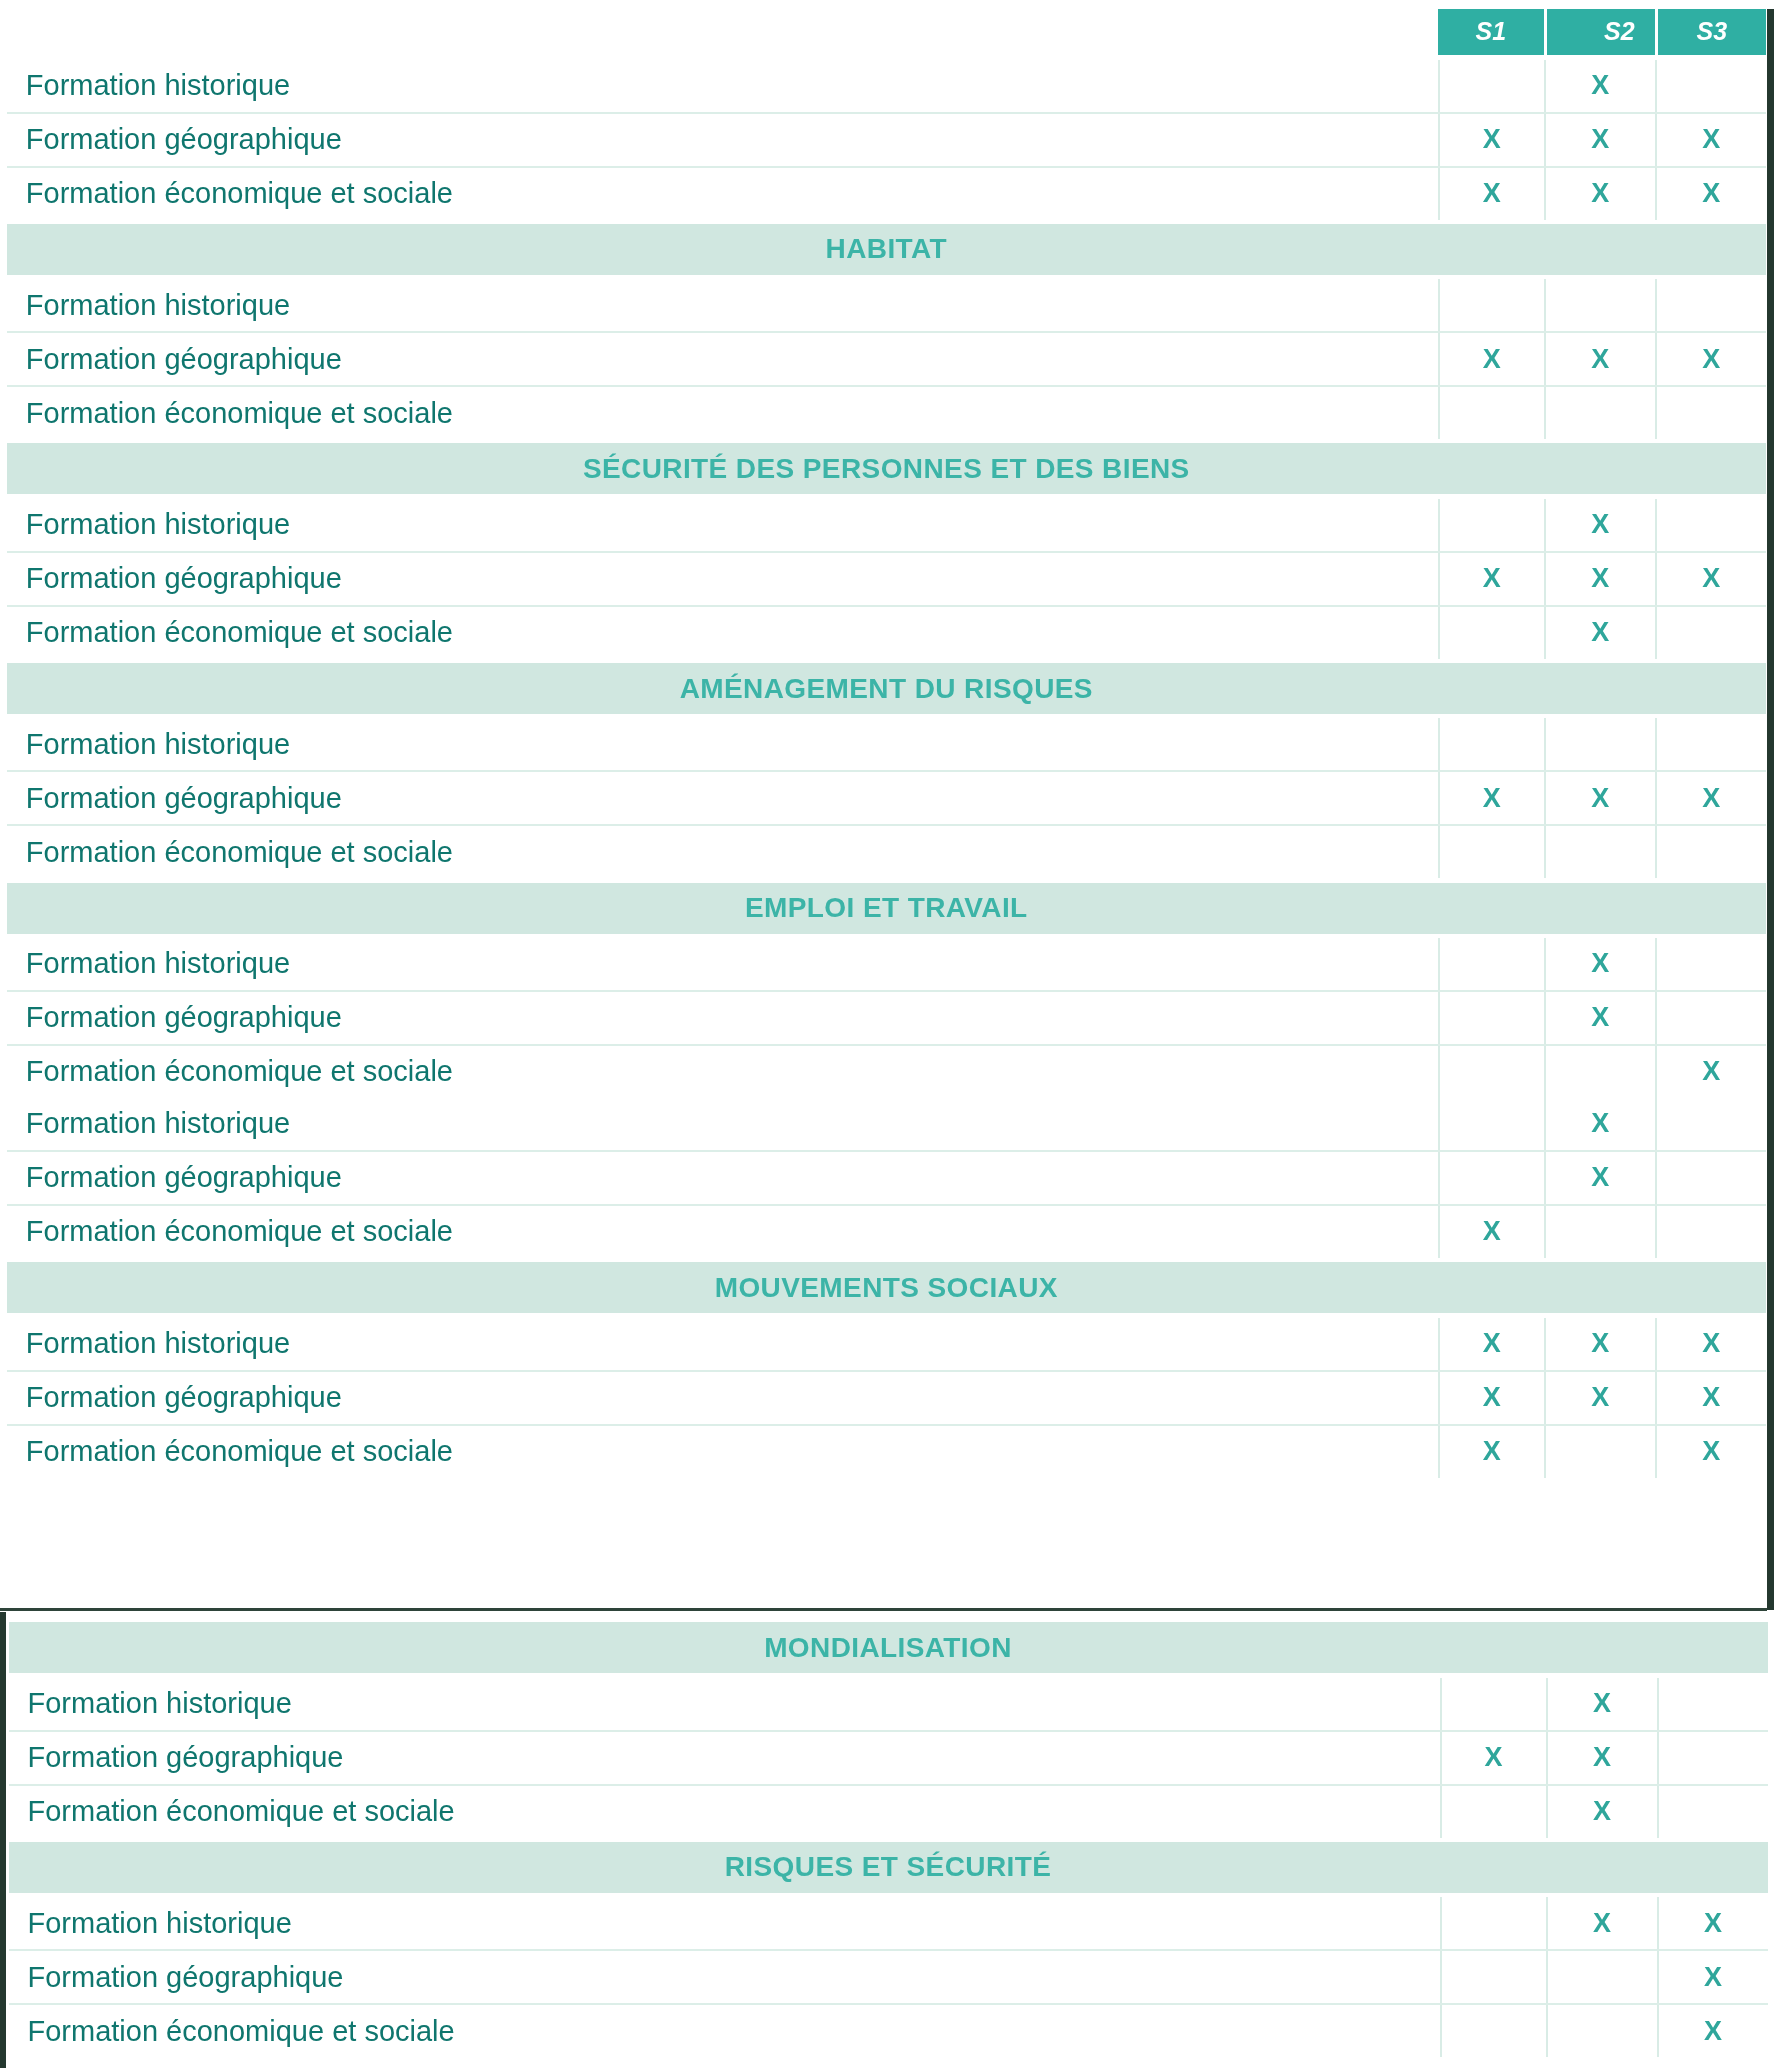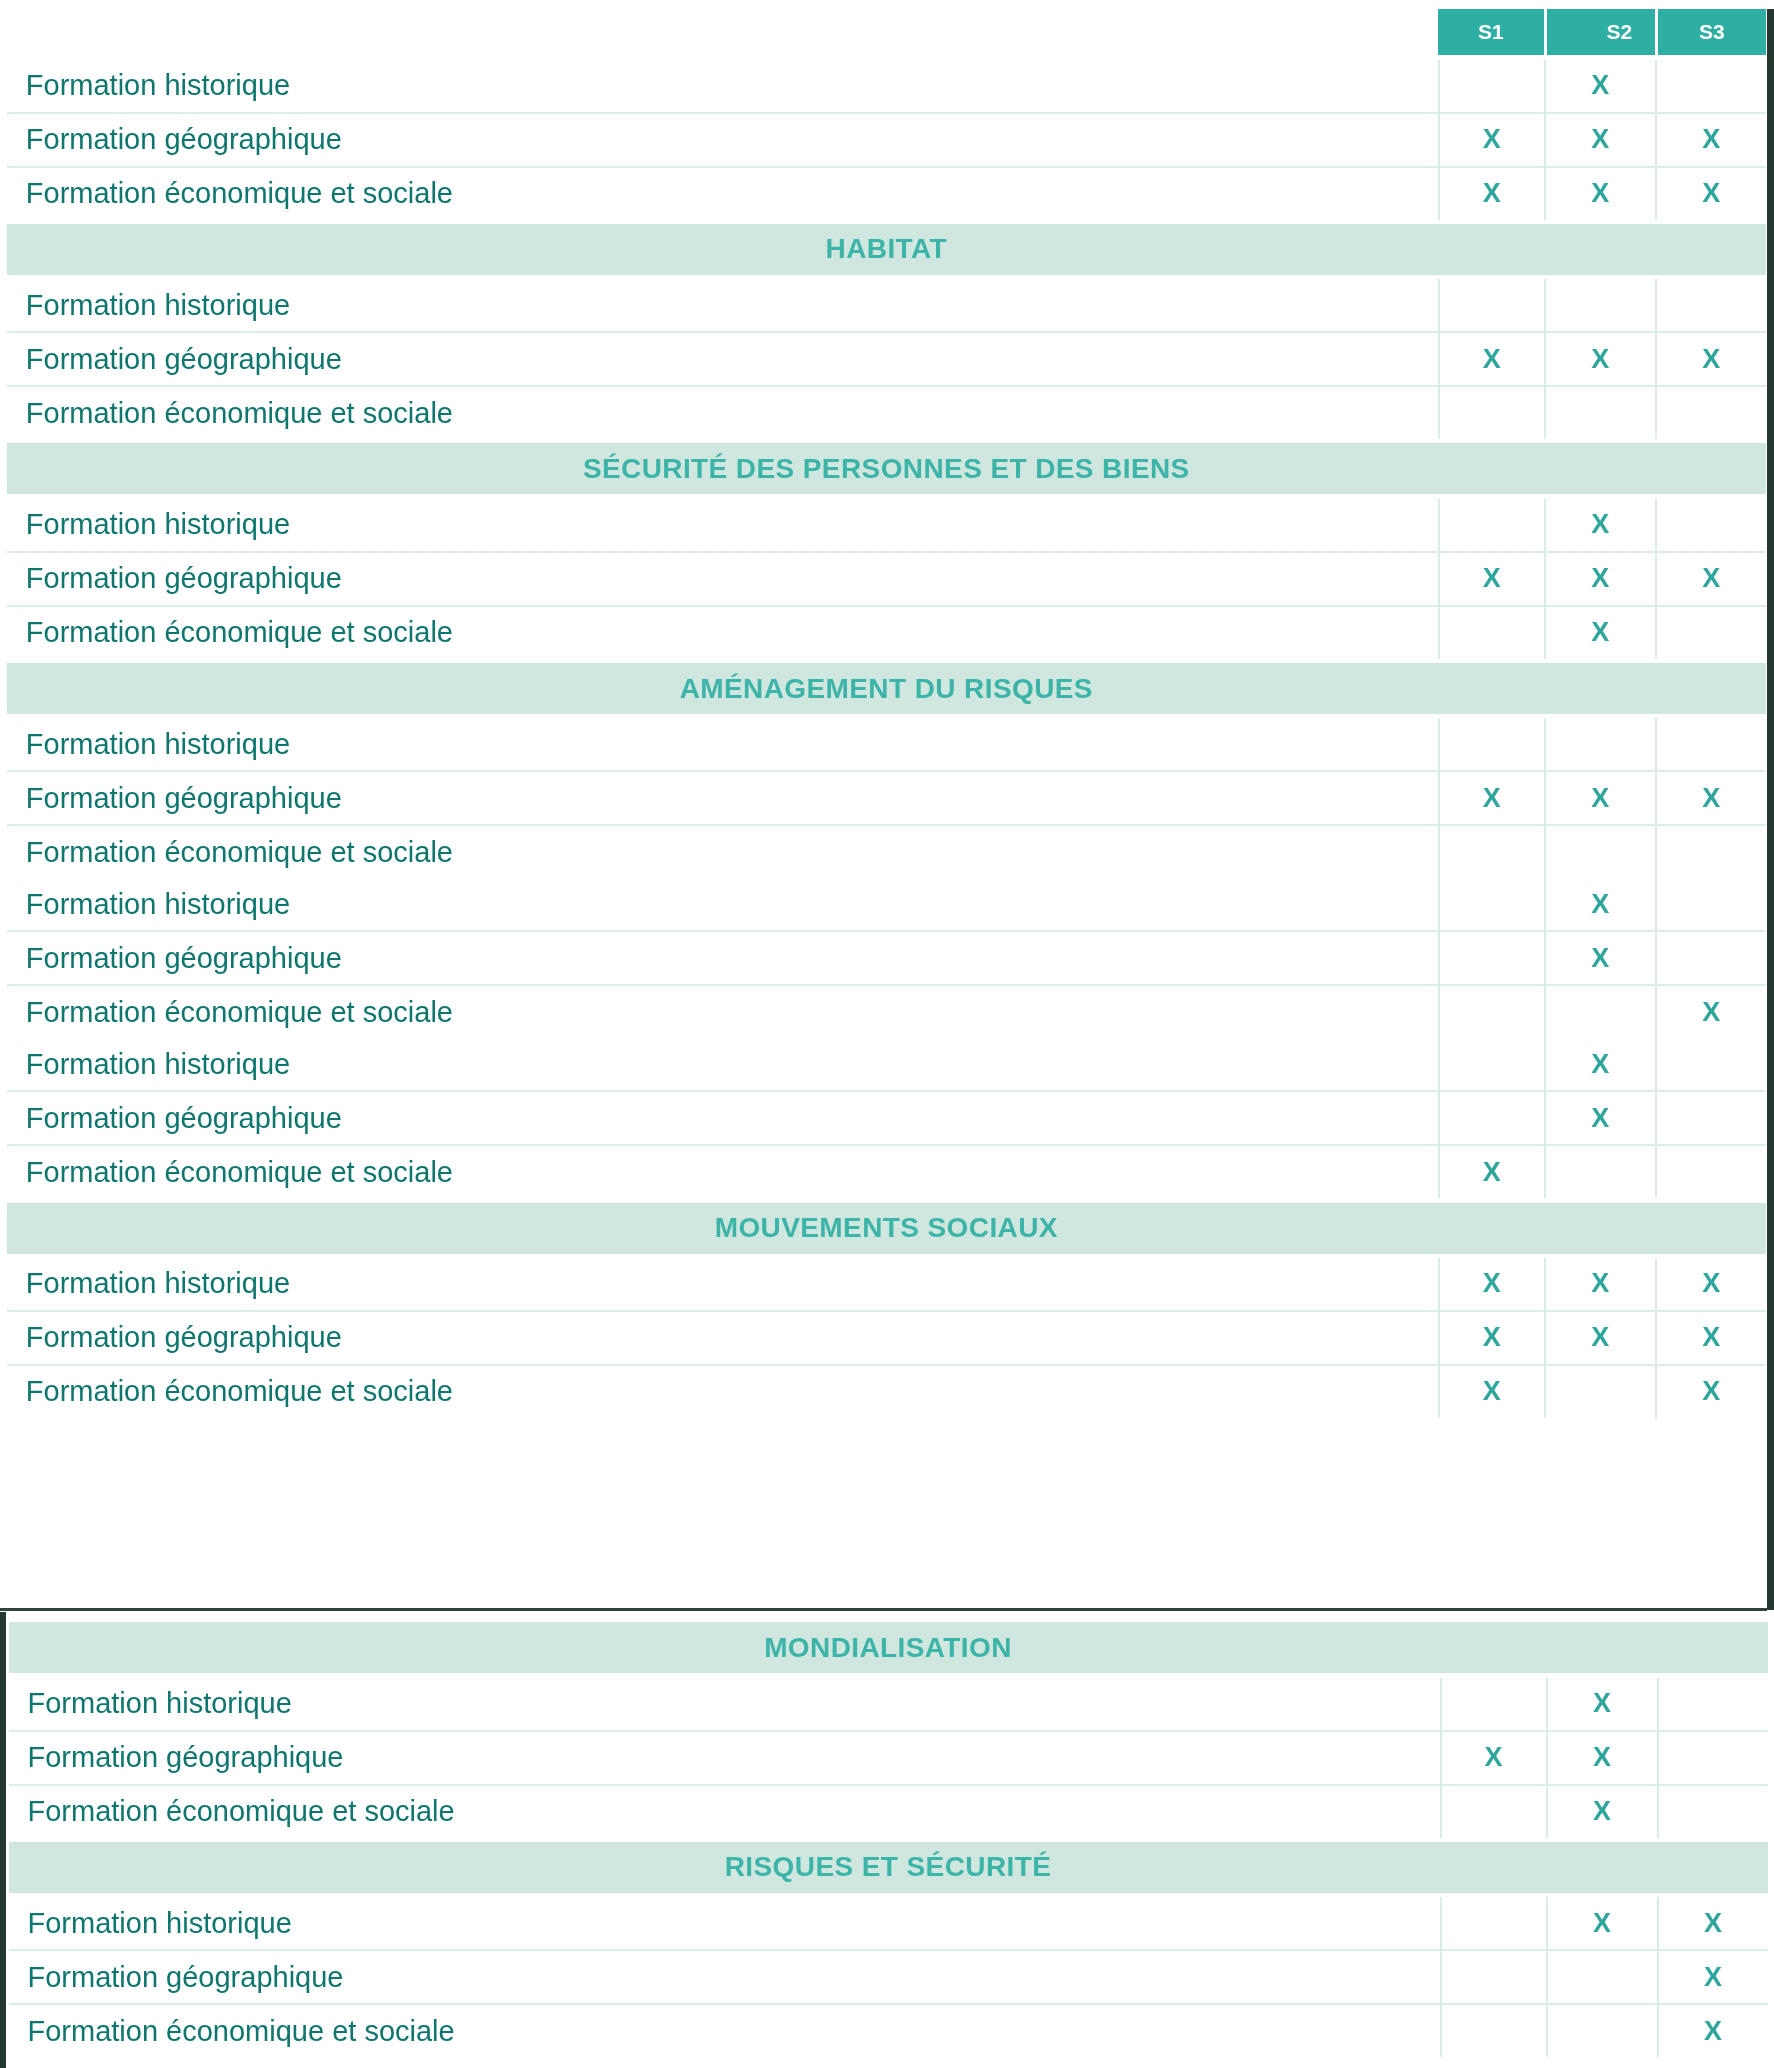--- a/index.html
+++ b/index.html
@@ -8,22 +8,22 @@
     font-family:"Liberation Sans", sans-serif;
   }
   .part{position:absolute;width:1759px;}
   #part1{left:6.8px;top:8.5px;}
   #part2{left:8.5px;top:1618px;}
 
   
   .header-row{display:flex;height:46px;margin-bottom:5.1px;}
   .header-spacer{width:1431px;}
   .hcell{
-    background:#2FAFA3;color:#ffffff;font-weight:bold;font-size:21px;
-    display:flex;align-items:center;justify-content:center;box-sizing:border-box;
+    background:#2FAFA3;color:#ffffff;font-weight:bold;font-size:25px;
+    display:flex;align-items:center;justify-content:center;box-sizing:border-box;font-style:italic;
   }
   .hcell.c1{width:106px;}
   .hcell.c2{width:111px;border-left:3.4px solid #ffffff;padding-left:37px;}
   .hcell.c3{width:111px;border-left:3.4px solid #ffffff;}
 
   
   .section-band{
     height:51px;margin:4.3px 0;background:#D0E7E0;color:#3CB4A7;
     font-weight:bold;font-size:28px;letter-spacing:0.4px;
     display:flex;align-items:center;justify-content:center;text-align:center;
@@ -159,20 +159,21 @@
   <div class="row">
     <div class="row-label">Formation économique et sociale</div>
     <div class="mark-cell c1"></div>
     <div class="mark-cell c2"></div>
     <div class="mark-cell c3"></div>
   </div>
 </div>
   </section>
 
   <section class="section">
+    <div class="section-band">EMPLOI ET TRAVAIL</div>
     <div class="section-rows">
   <div class="row">
     <div class="row-label">Formation historique</div>
     <div class="mark-cell c1"></div>
     <div class="mark-cell c2">X</div>
     <div class="mark-cell c3"></div>
   </div>
 
   <div class="row">
     <div class="row-label">Formation géographique</div>

